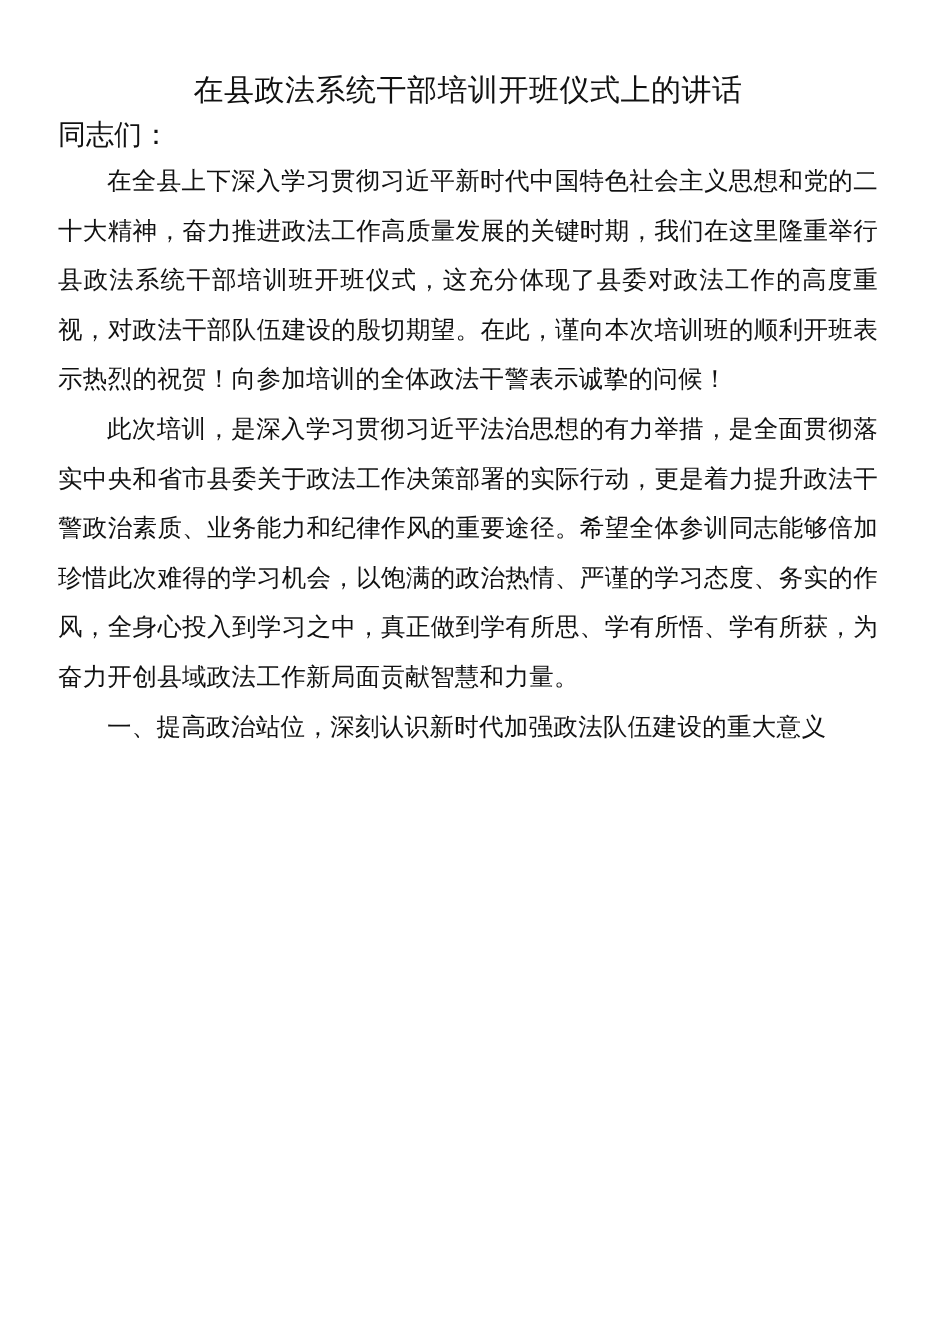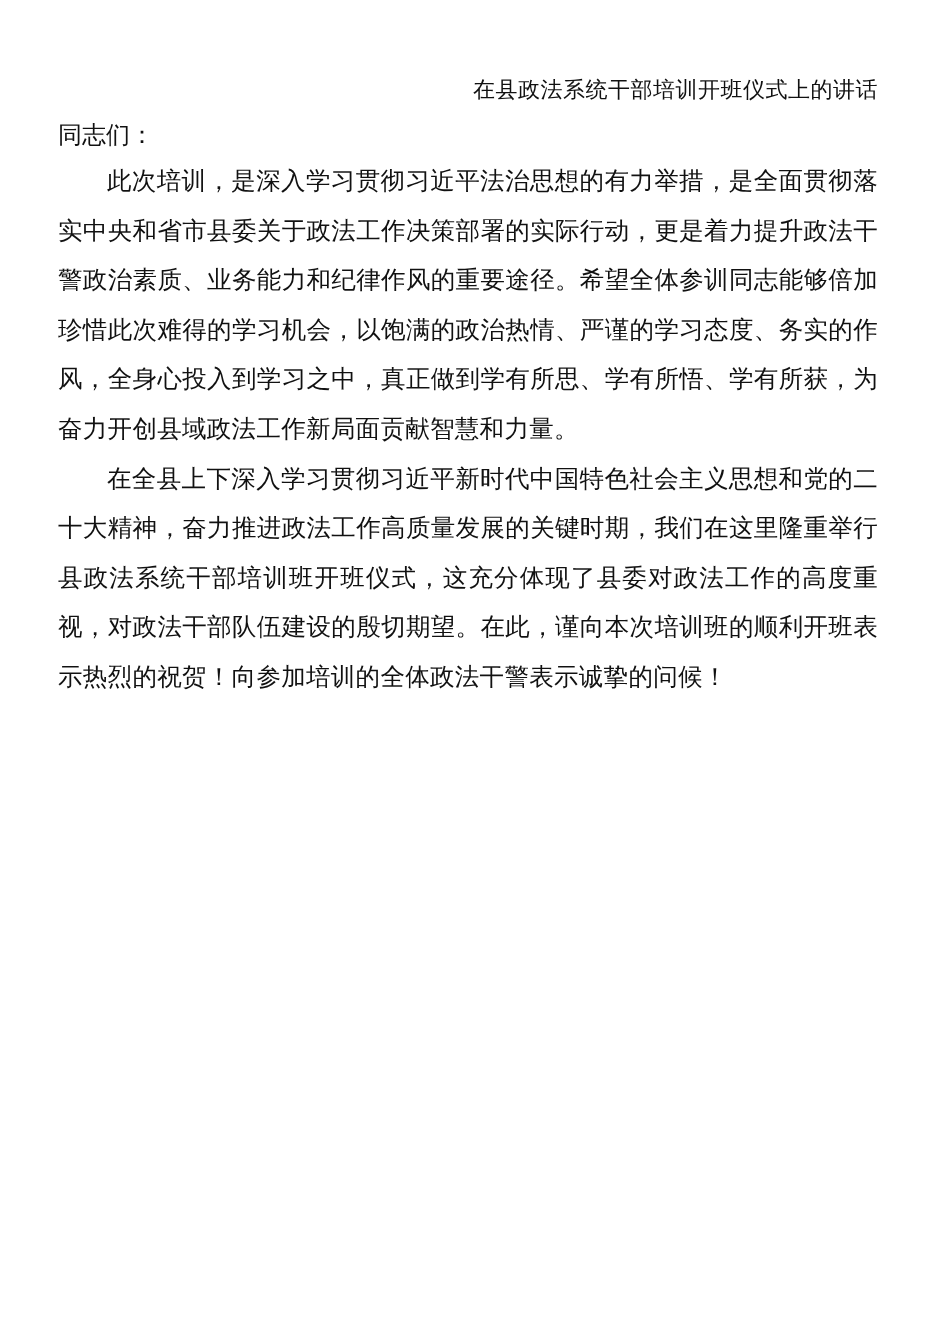--- a/index.html
+++ b/index.html
@@ -15,30 +15,30 @@
       font-family: "DejaVu Sans", "Liberation Sans", sans-serif;
       color: #111111;
     }
     .page {
       position: absolute;
       left: 58px;
       top: 64px;
       width: 820px;
     }
     .title {
-      font-size: 22px;
+      font-size: 30px;
       line-height: 52px;
-      text-align: right;
+      text-align: center;
       margin: 0 0 0 0;
       font-weight: normal;
       letter-spacing: 0.5px;
       color: #111;
     }
     .salutation {
-      font-size: 24px;
+      font-size: 28px;
       line-height: 38px;
       margin: 0;
       height: 40px;
     }
     .para {
       font-size: 24.5px;
       line-height: 49.6px;
       margin: 0;
       text-align: justify;
       text-justify: inter-character;
@@ -52,15 +52,16 @@
       font-weight: bold;
     }
   </style>
 </head>
 <body>
 
 <div class="page">
   <h1 class="title">在县政法系统干部培训开班仪式上的讲话</h1>
   <p class="salutation">同志们：</p>
 
+  <p class="para">在全县上下深入学习贯彻习近平新时代中国特色社会主义思想和党的二十大精神，奋力推进政法工作高质量发展的关键时期，我们在这里隆重举行县政法系统干部培训班开班仪式，这充分体现了县委对政法工作的高度重视，对政法干部队伍建设的殷切期望。在此，谨向本次培训班的顺利开班表示热烈的祝贺！向参加培训的全体政法干警表示诚挚的问候！</p>
   <p class="para">此次培训，是深入学习贯彻习近平法治思想的有力举措，是全面贯彻落实中央和省市县委关于政法工作决策部署的实际行动，更是着力提升政法干警政治素质、业务能力和纪律作风的重要途径。希望全体参训同志能够倍加珍惜此次难得的学习机会，以饱满的政治热情、严谨的学习态度、务实的作风，全身心投入到学习之中，真正做到学有所思、学有所悟、学有所获，为奋力开创县域政法工作新局面贡献智慧和力量。</p>
-  <p class="para">在全县上下深入学习贯彻习近平新时代中国特色社会主义思想和党的二十大精神，奋力推进政法工作高质量发展的关键时期，我们在这里隆重举行县政法系统干部培训班开班仪式，这充分体现了县委对政法工作的高度重视，对政法干部队伍建设的殷切期望。在此，谨向本次培训班的顺利开班表示热烈的祝贺！向参加培训的全体政法干警表示诚挚的问候！</p>
+  <p class="para heading">一、提高政治站位，深刻认识新时代加强政法队伍建设的重大意义</p>
 </div>
 
 </body></html>

